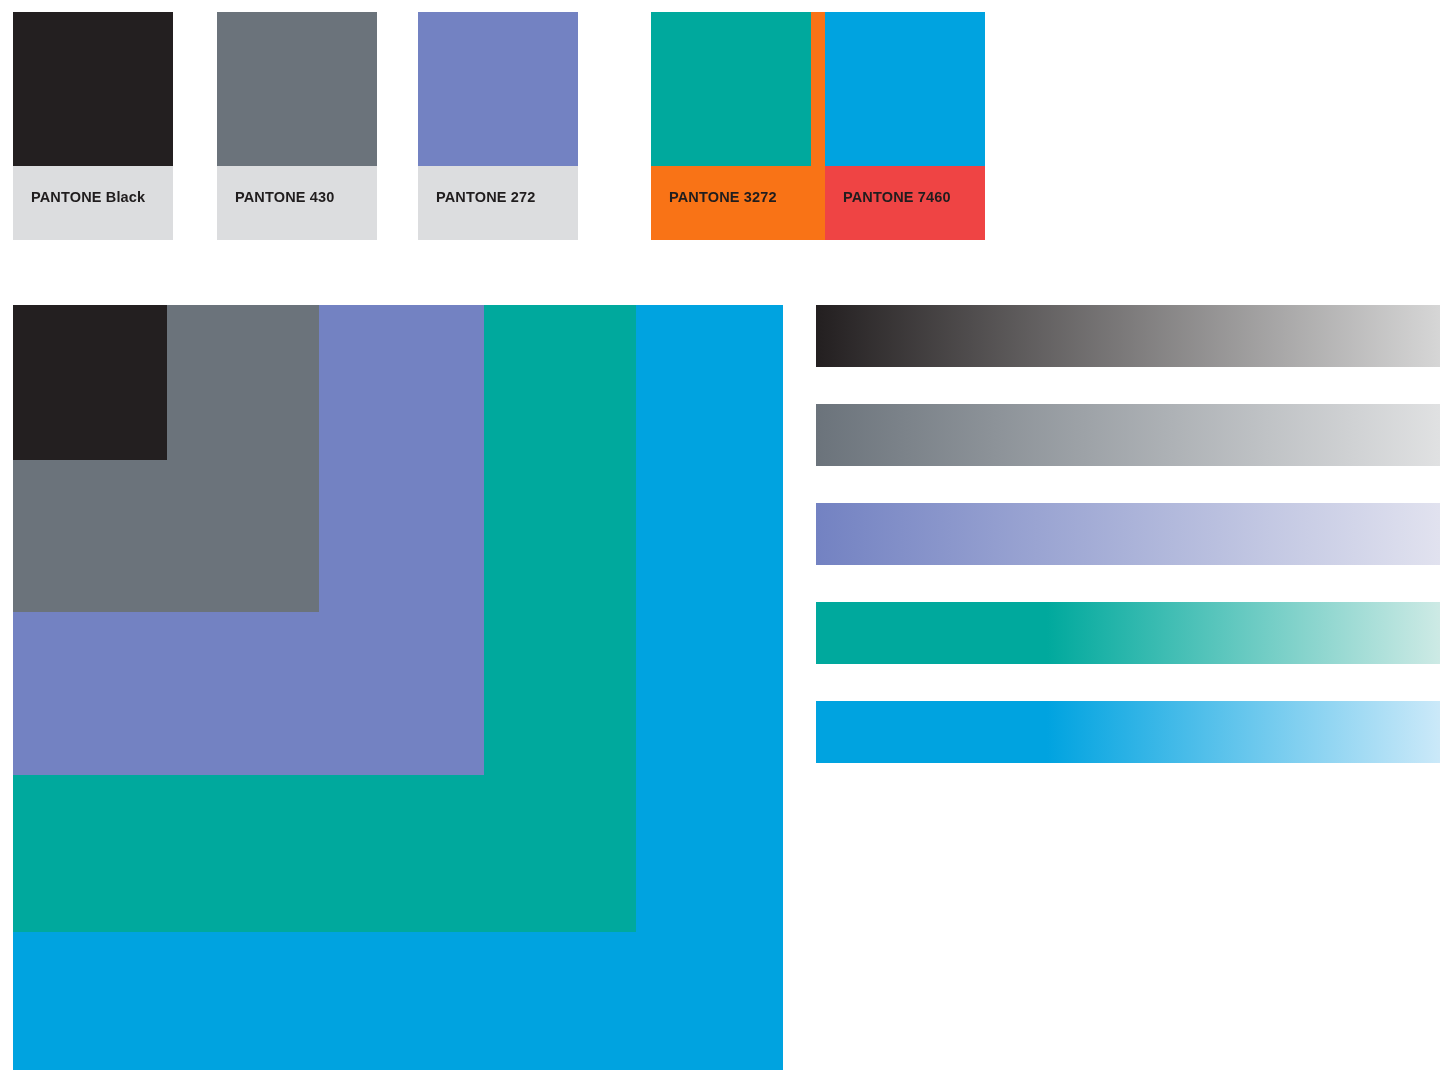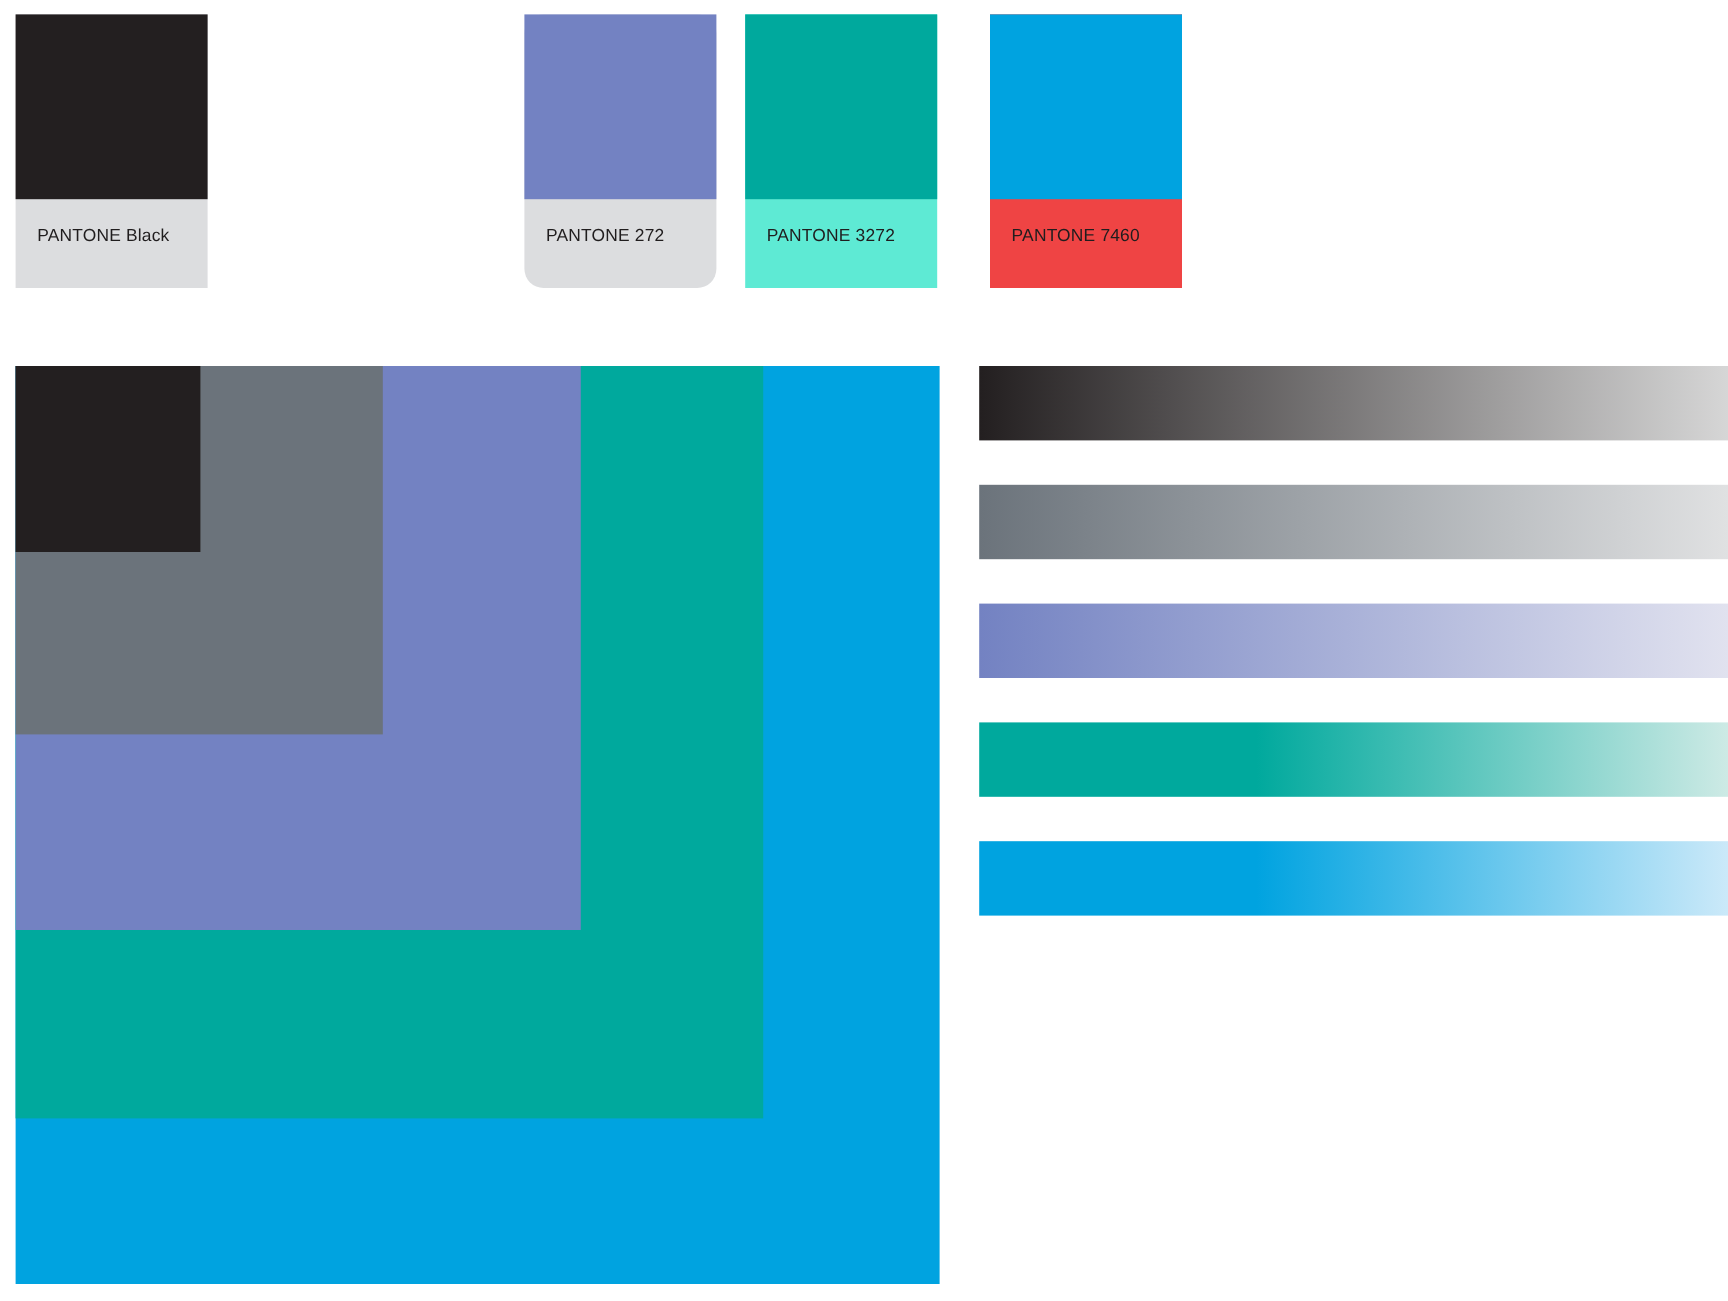--- a/index.html
+++ b/index.html
@@ -42,21 +42,21 @@
   .swatch-label {
     position: absolute;
     left: 0;
     top: 154px;
     width: 160px;
     height: 74px;
     display: block;
     padding: 23px 0 0 18px;
     box-sizing: border-box;
     font-size: 14.5px;
-    font-weight: normal;
+    font-weight: bold;
     letter-spacing: 0.15px;
     color: #201d1e;
     white-space: nowrap;
   }
 
   
   #block-diagram {
     position: absolute;
     left: 13px;
     top: 305px;
@@ -87,27 +87,31 @@
 </head>
 <body style="background: rgb(255, 255, 255);">
 
 <div id="swatch-row">
 
   <div class="swatch-card" style="left: 13px; background: rgb(220, 221, 223);">
     <div class="swatch-chip" style="background: rgb(35, 31, 32);"></div>
     <div class="swatch-label">PANTONE Black</div>
   </div>
 
+  <div class="swatch-card" style="left: 217px; background: rgb(220, 221, 223);">
+    <div class="swatch-chip" style="background: rgb(107, 115, 123);"></div>
+    <div class="swatch-label">PANTONE 430</div>
+  </div>
 
-  <div class="swatch-card" style="left: 437px; background: rgb(220, 221, 223); border-radius: 16px;">
+  <div class="swatch-card" style="left: 418px; background: rgb(220, 221, 223);">
     <div class="swatch-chip" style="background: rgb(115, 130, 194);"></div>
     <div class="swatch-label">PANTONE 272</div>
   </div>
 
-  <div class="swatch-card" style="left: 621px; background: #5eead4;">
+  <div class="swatch-card" style="left: 651px; background: #f97316; padding-left: 32px;">
     <div class="swatch-chip" style="background: rgb(0, 169, 157);"></div>
     <div class="swatch-label">PANTONE 3272</div>
   </div>
 
   <div class="swatch-card" style="left: 825px; background: #ef4444;">
     <div class="swatch-chip" style="background: rgb(0, 163, 224);"></div>
     <div class="swatch-label">PANTONE 7460</div>
   </div>
 
 </div>

